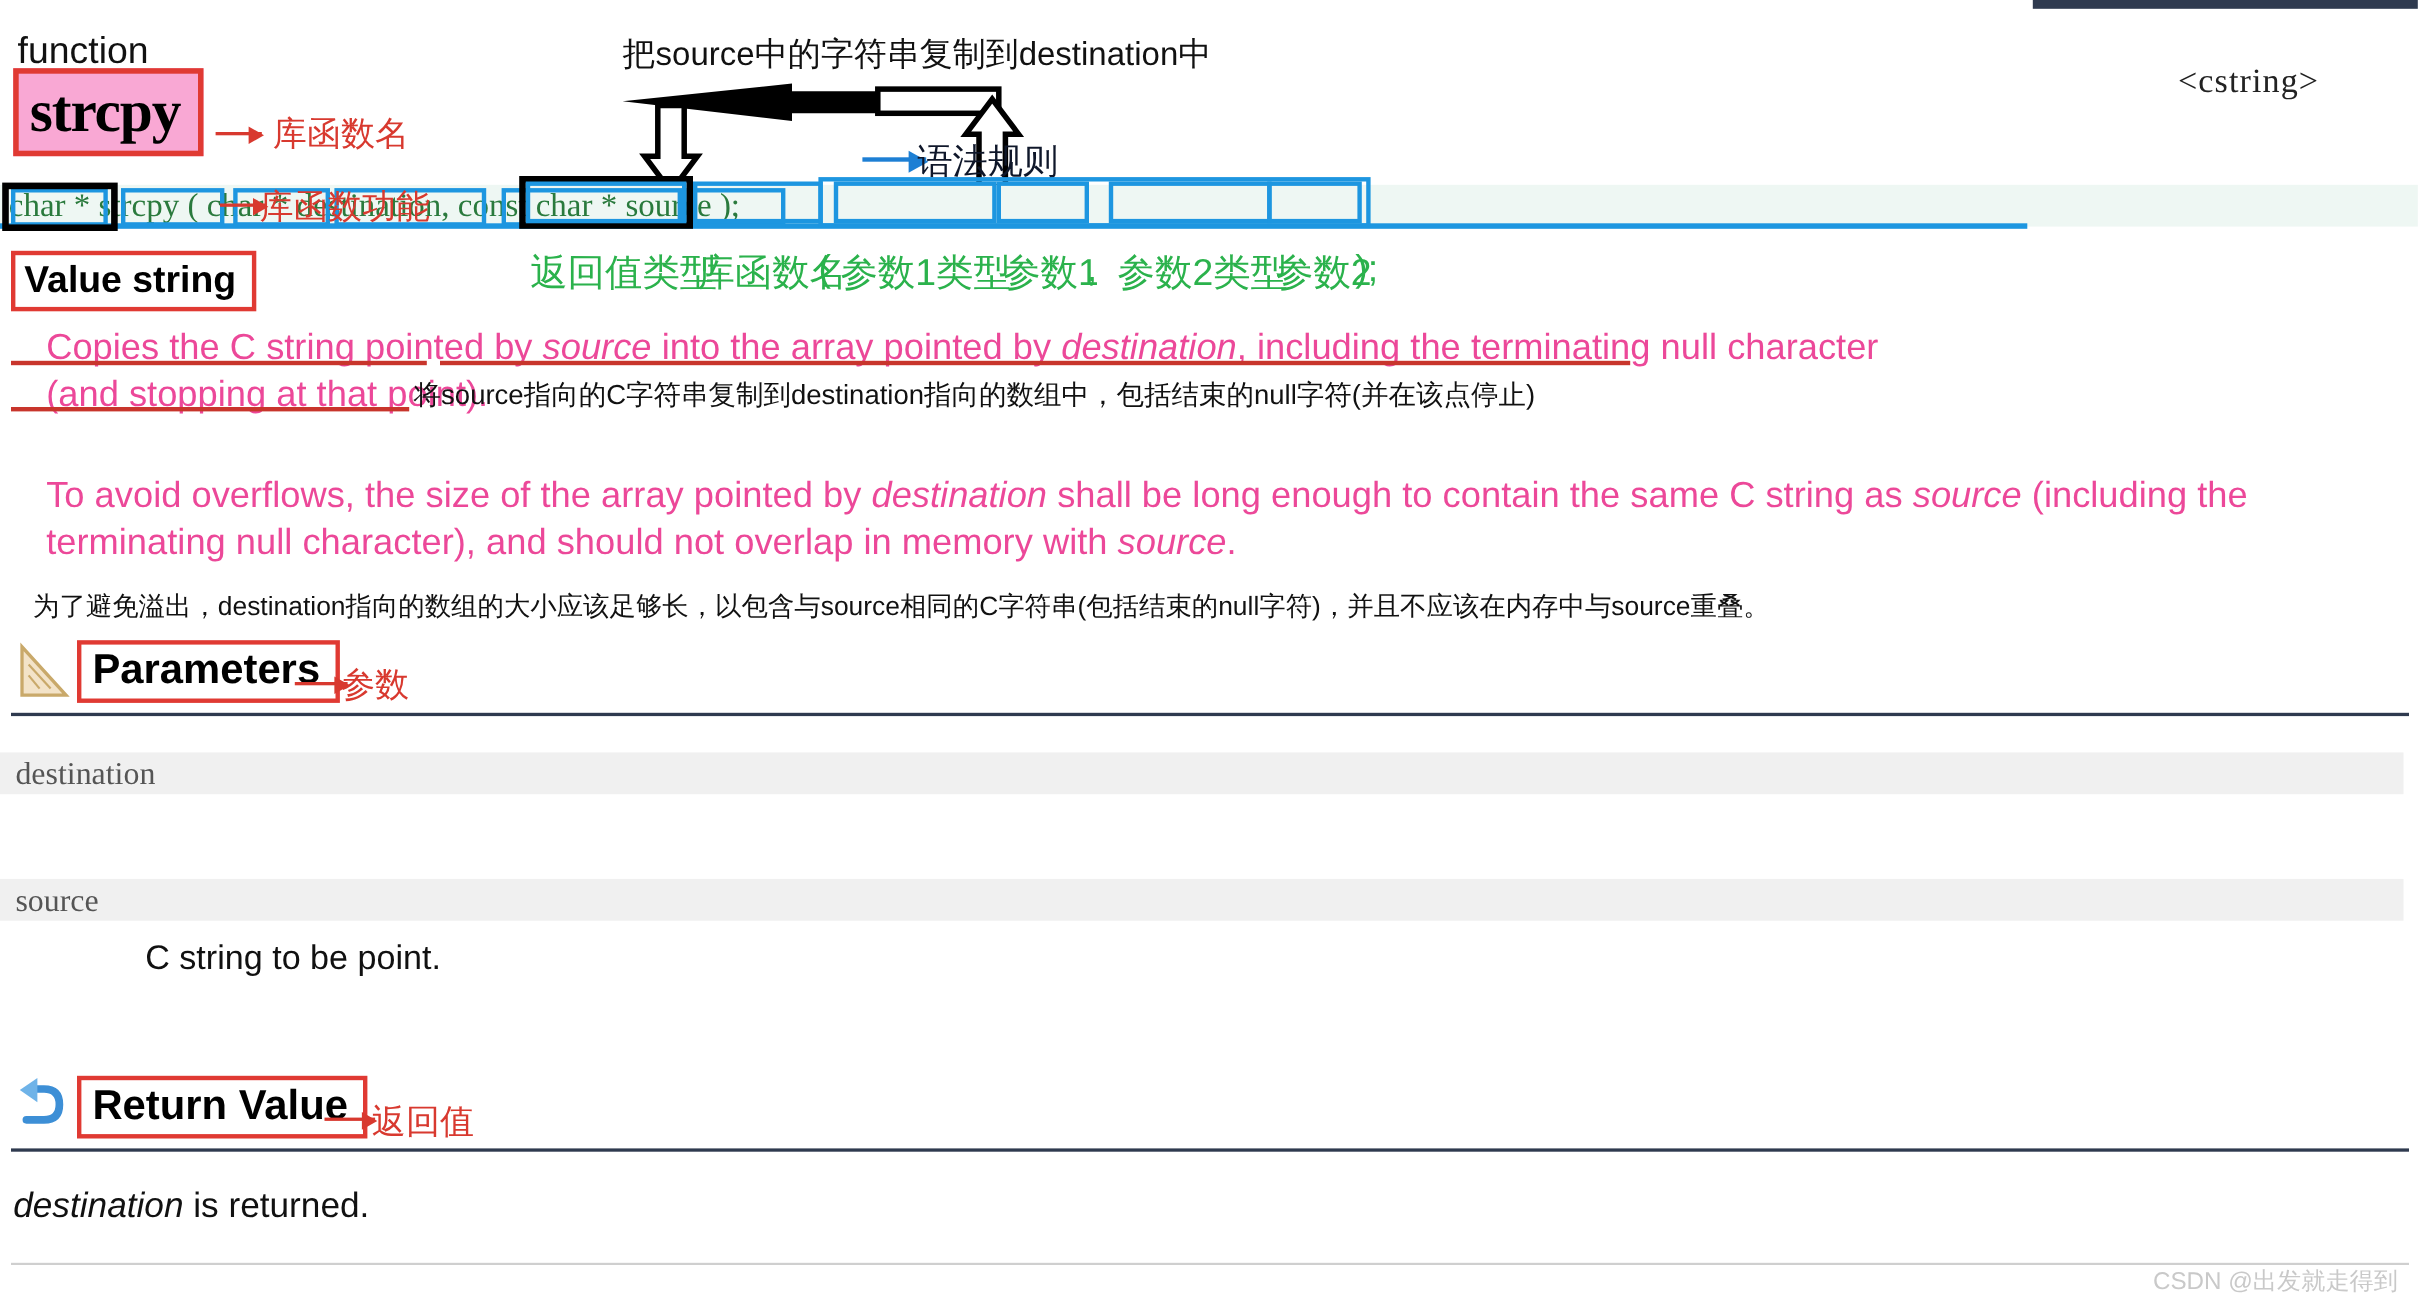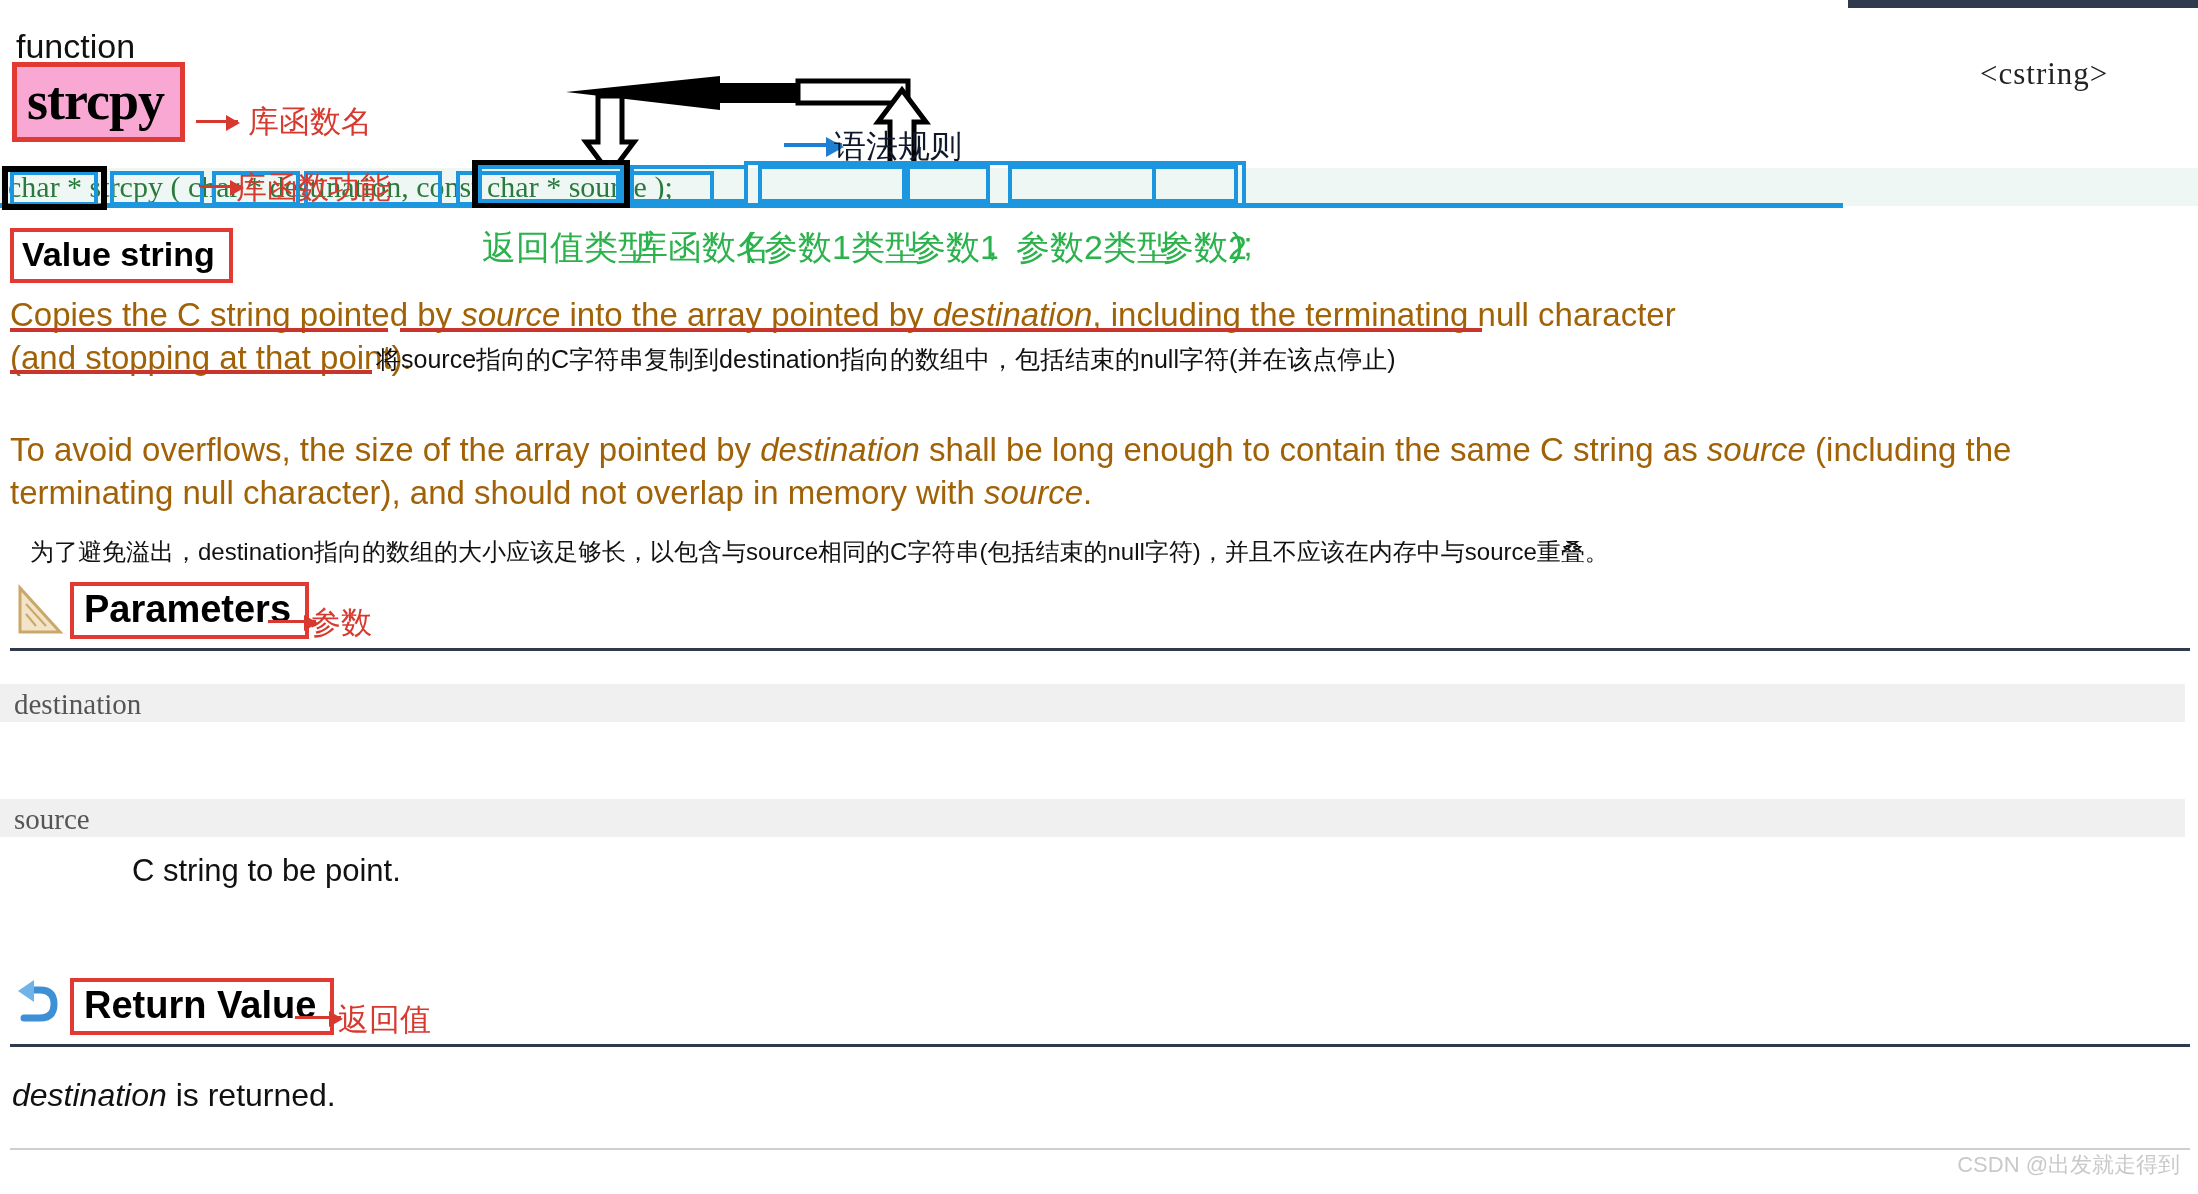--- a/index.html
+++ b/index.html
@@ -46,21 +46,21 @@
   .kbox{position:absolute;border:6px solid #000;box-sizing:border-box;}
 
   
   .copystr{position:absolute;left:10px;top:228px;font-size:34px;font-weight:bold;
            padding:3px 14px 5px 8px;border:4px solid #e03a33;background:#fff;white-space:nowrap;}
 
   
   .cn-schema{position:absolute;top:225px;font-size:34px;color:#2bb24c;white-space:nowrap;}
 
   
-  .para{position:absolute;font-size:33px;line-height:43px;color:#a16207;}
+  .para{position:absolute;font-size:33px;line-height:43px;color:#ec4899;margin-left:32px;}
   .para i{font-style:italic;}
   .cn-small{position:absolute;font-size:24px;color:#111;line-height:32px;white-space:nowrap;}
   .redunder{position:absolute;height:4px;background:#c8352c;}
 
   
   .sec-title{position:absolute;font-size:38px;font-weight:bold;padding:2px 14px 4px 10px;
              border:4px solid #e03a33;background:#fff;white-space:nowrap;}
   .sec-rule{position:absolute;height:3px;background:#2f3a4f;}
 
   
@@ -83,20 +83,21 @@
 
   <div class="topline"></div>
 
   <div class="fn-word">function</div>
   <div class="fn-name">strcpy</div>
   <div class="cstring">&lt;cstring&gt;</div>
 
   <div class="redarrow" style="left:196px;top:120px;width:42px;"></div>
   <div class="redlabel" style="left:248px;top:101px;">库函数名</div>
 
+  <div class="anno-top-text">把source中的字符串复制到destination中</div>
 
   <svg style="position:absolute;left:560px;top:70px;" width="420" height="110">
 
     <polygon points="6,22 160,6 160,13 240,13 240,33 160,33 160,40" fill="#000"></polygon>
     <rect x="238" y="11" width="110" height="22" fill="none" stroke="#000" stroke-width="5"></rect>
 
     <polygon points="38,26 62,26 62,72 74,72 50,104 26,72 38,72" fill="#fff" stroke="#000" stroke-width="5"></polygon>
 
     <polygon points="330,100 330,52 318,52 342,20 366,52 354,52 354,100" fill="#fff" stroke="#000" stroke-width="5"></polygon>
   </svg>

